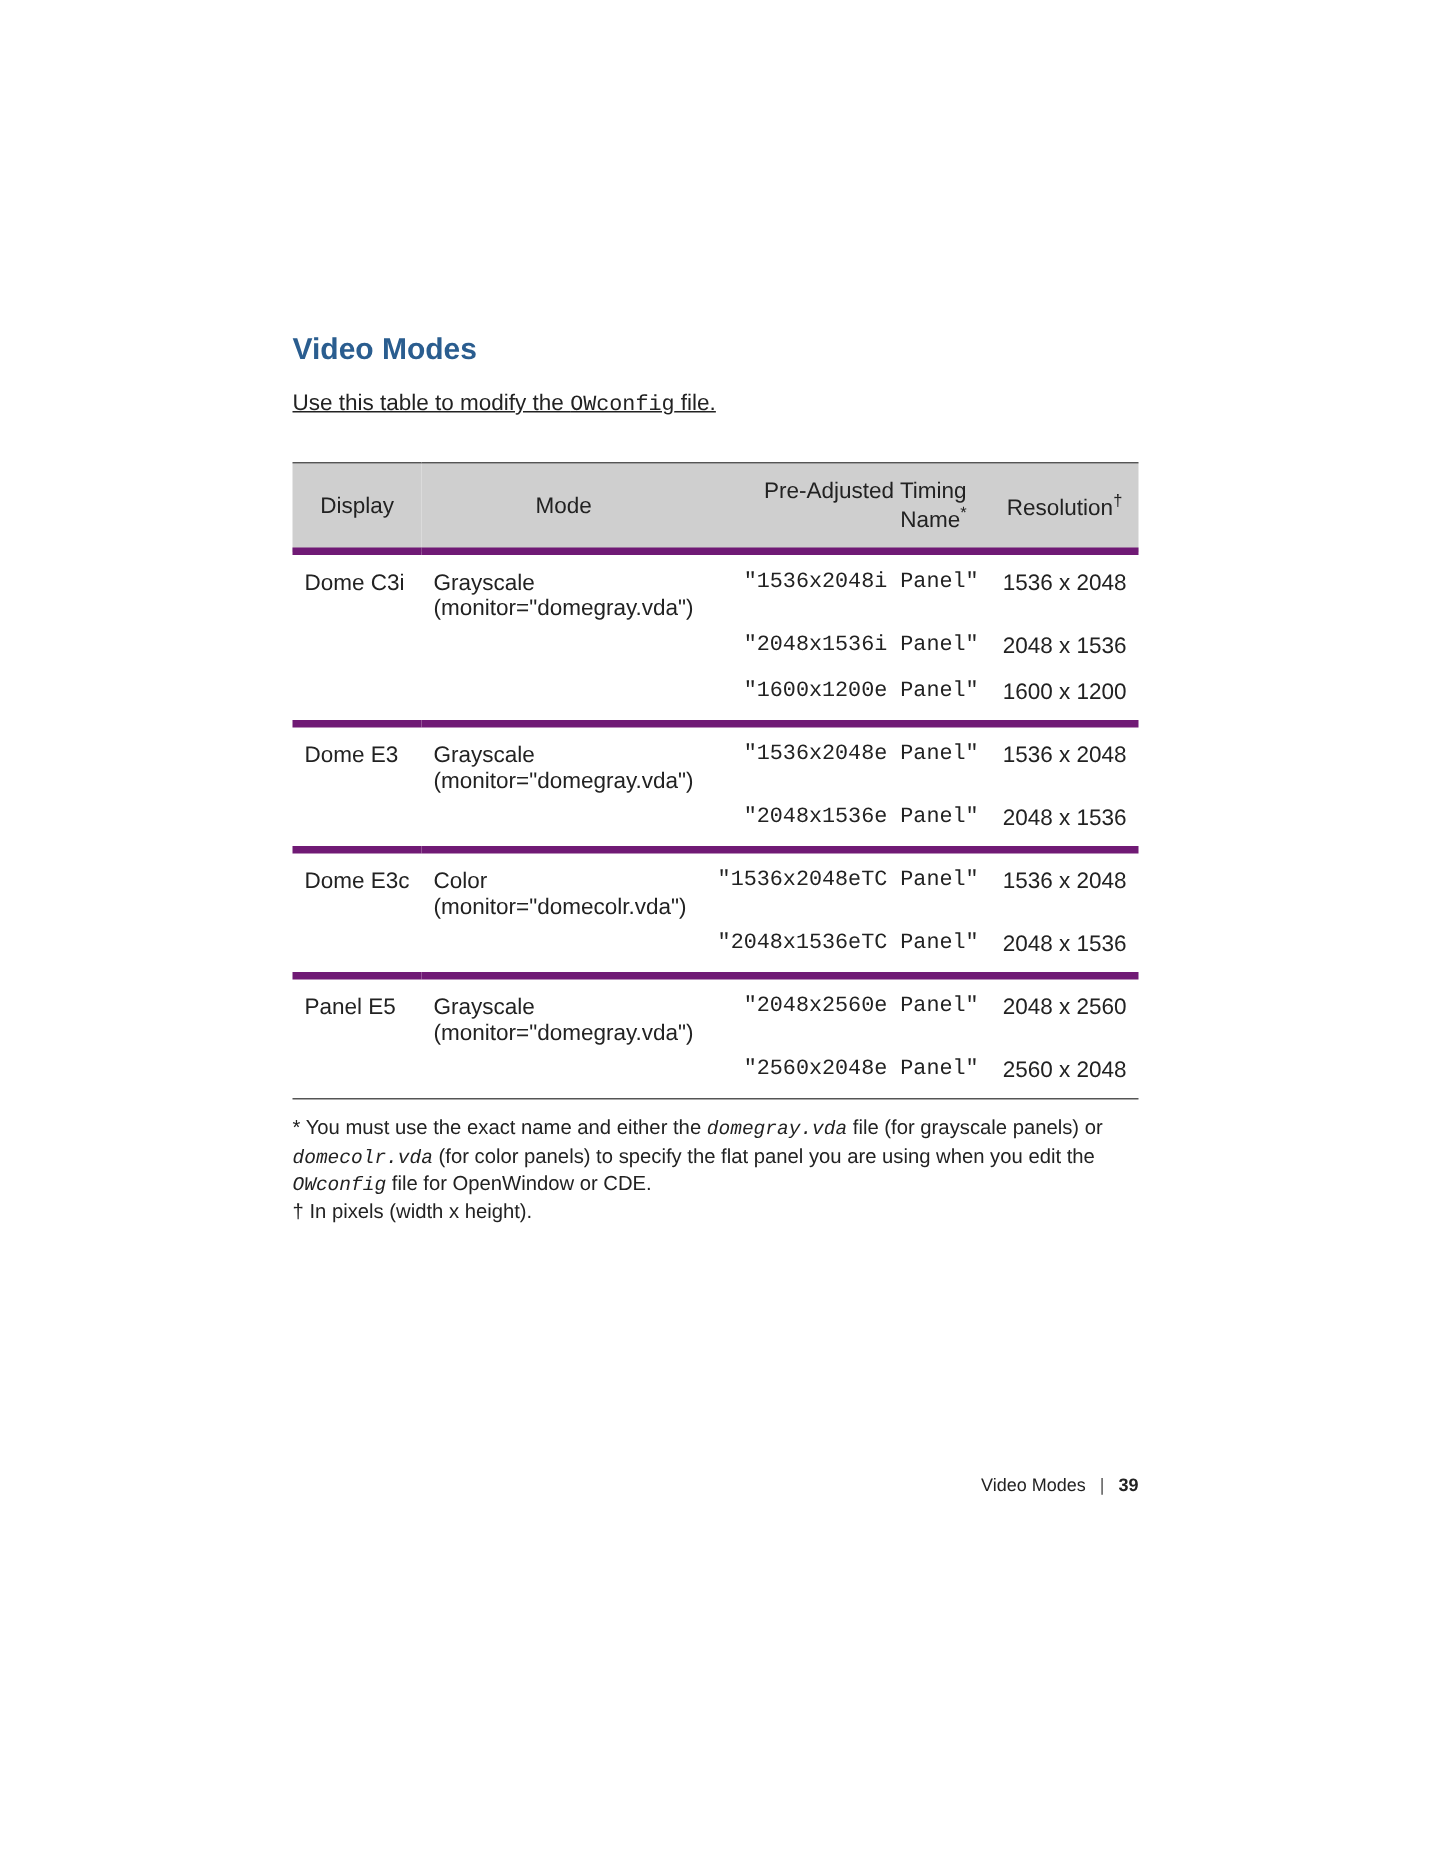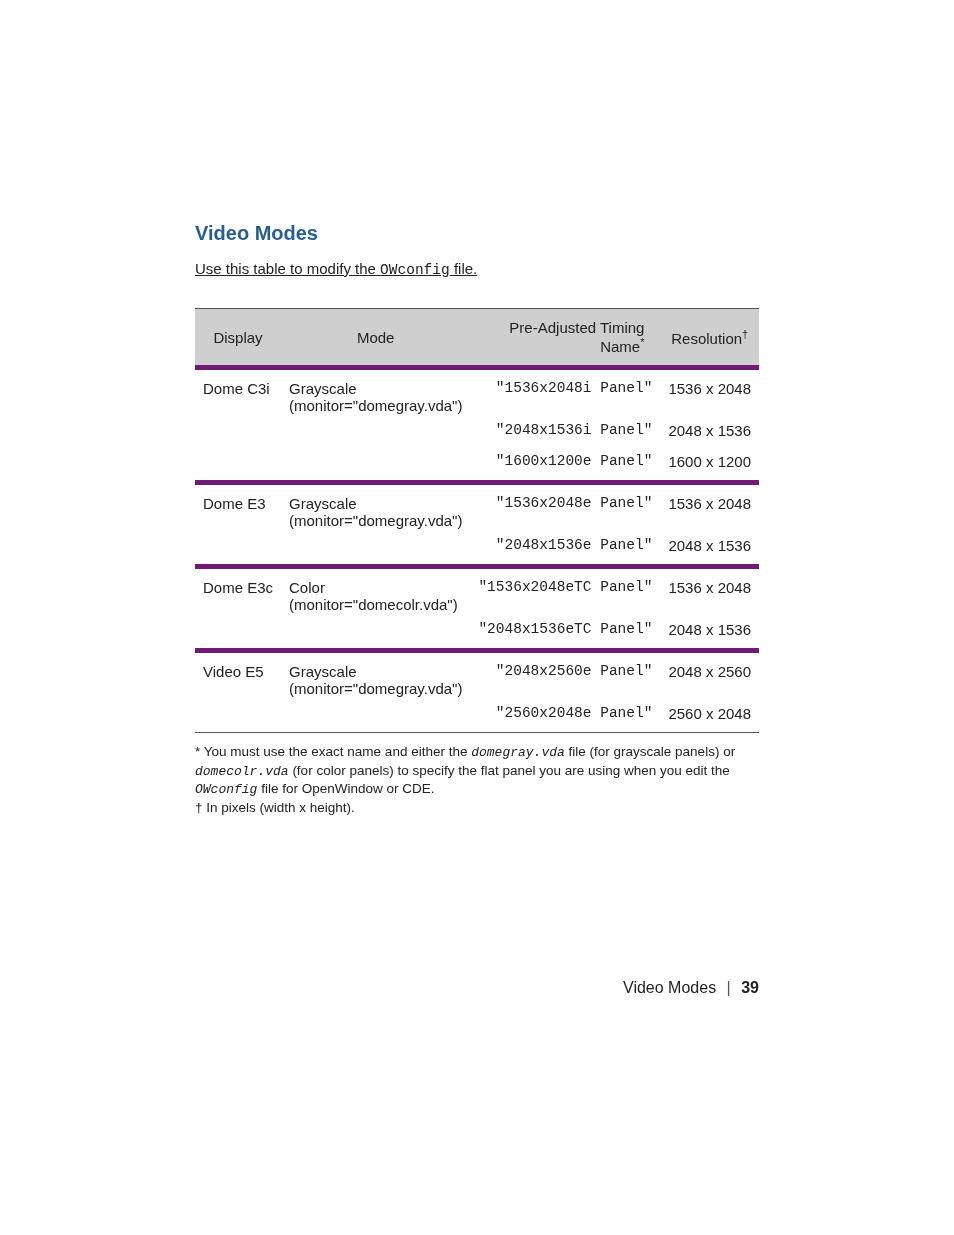--- a/index.html
+++ b/index.html
@@ -68,21 +68,21 @@
   .footnotes {
     font-size: 13.5px;
     margin-top: 10px;
     line-height: 1.35;
   }
   .footnotes .mono { font-size: 13px; font-style: italic; }
   .page-footer {
     position: absolute;
     bottom: 238px;
     right: 195px;
-    font-size: 16px;
+    font-size: 12px;
     color: #222;
   }
   .page-footer .sep { margin: 0 6px; color:#555;}
   .page-footer .sect { font-weight:400; }
   .page-footer .pnum { font-weight:600; }
 </style>
 </head>
 <body>
 
 <div class="page">
@@ -153,21 +153,21 @@
           <td class="timing">"1536x2048eTC Panel"</td>
           <td class="res">1536 x 2048</td>
         </tr>
         <tr class="in-group row-pad">
           <td class="display"></td>
           <td class="mode"></td>
           <td class="timing">"2048x1536eTC Panel"</td>
           <td class="res">2048 x 1536</td>
         </tr>
         <tr class="group-start">
-          <td class="display">Video E5</td>
+          <td class="display">Panel E5</td>
           <td class="mode">
             <span class="modeline">Grayscale</span>
             <span class="monitor">(monitor="domegray.vda")</span>
           </td>
           <td class="timing">"2048x2560e Panel"</td>
           <td class="res">2048 x 2560</td>
         </tr>
         <tr class="in-group row-pad">
           <td class="display"></td>
           <td class="mode"></td>

